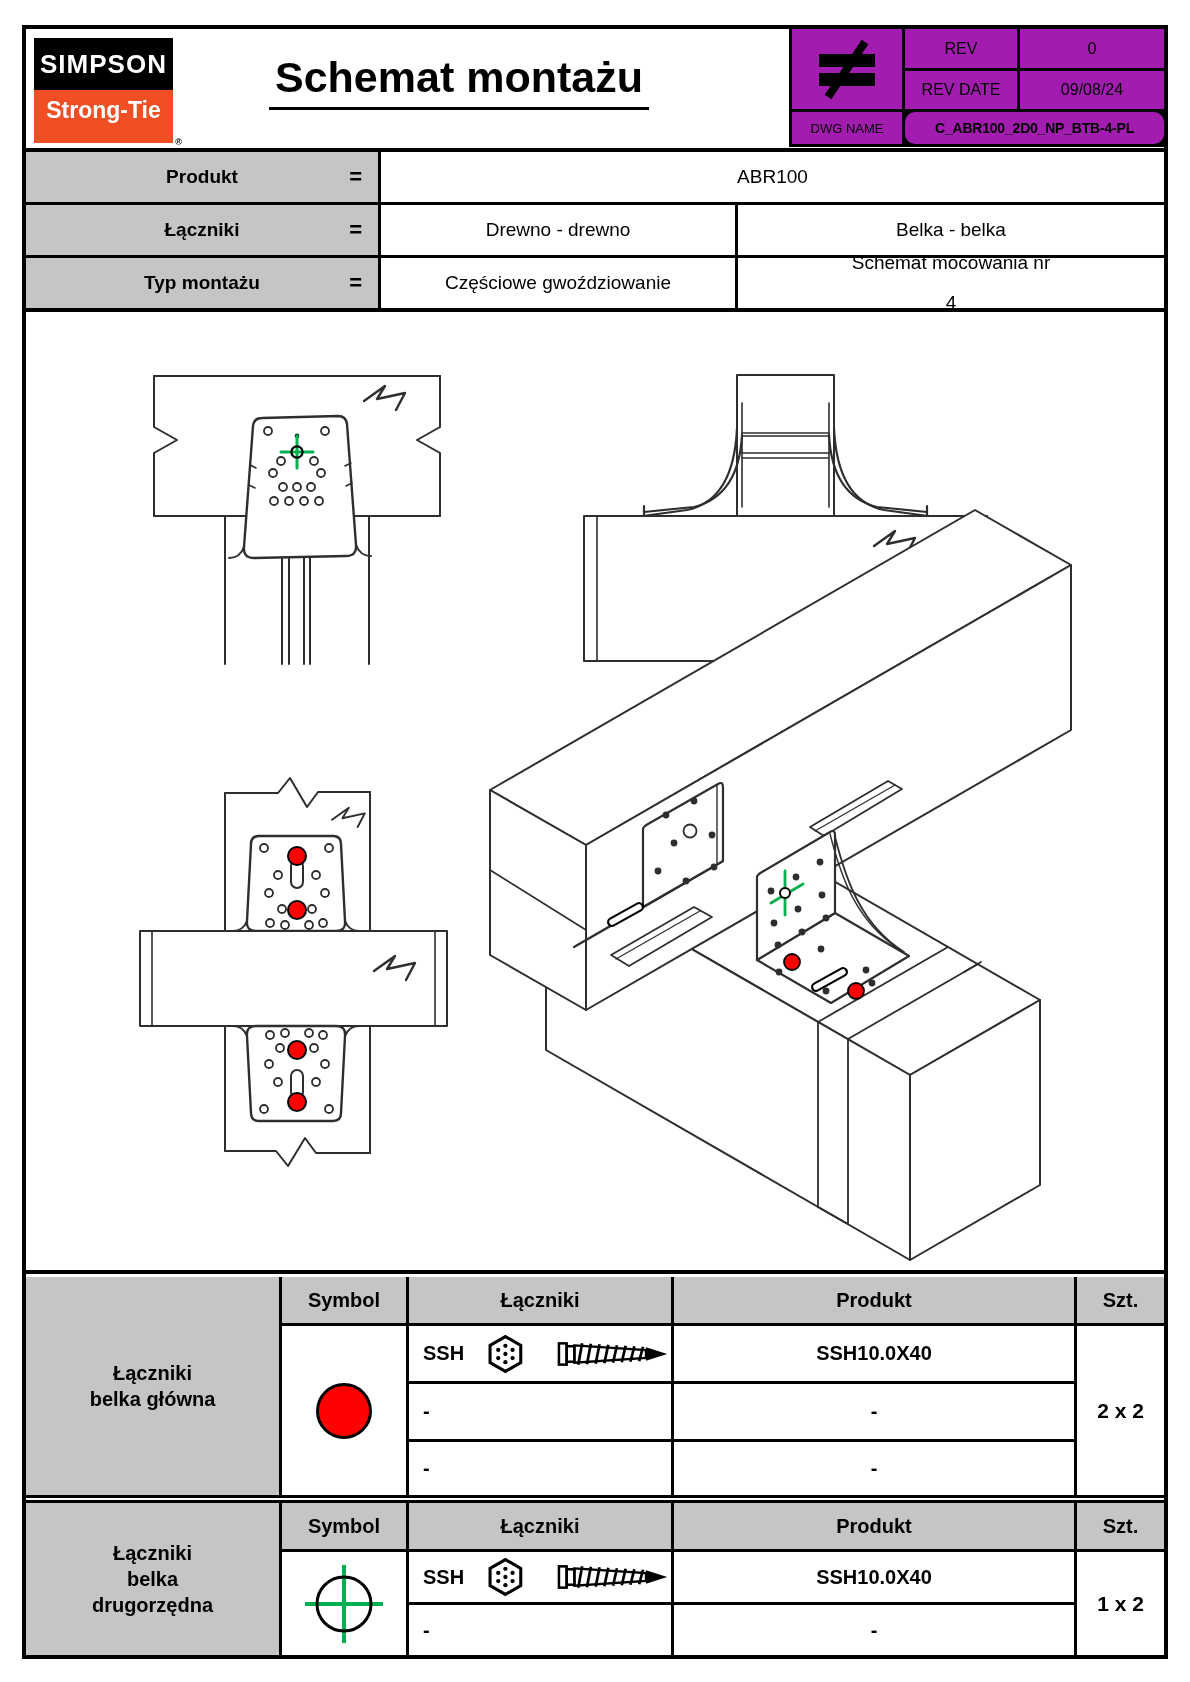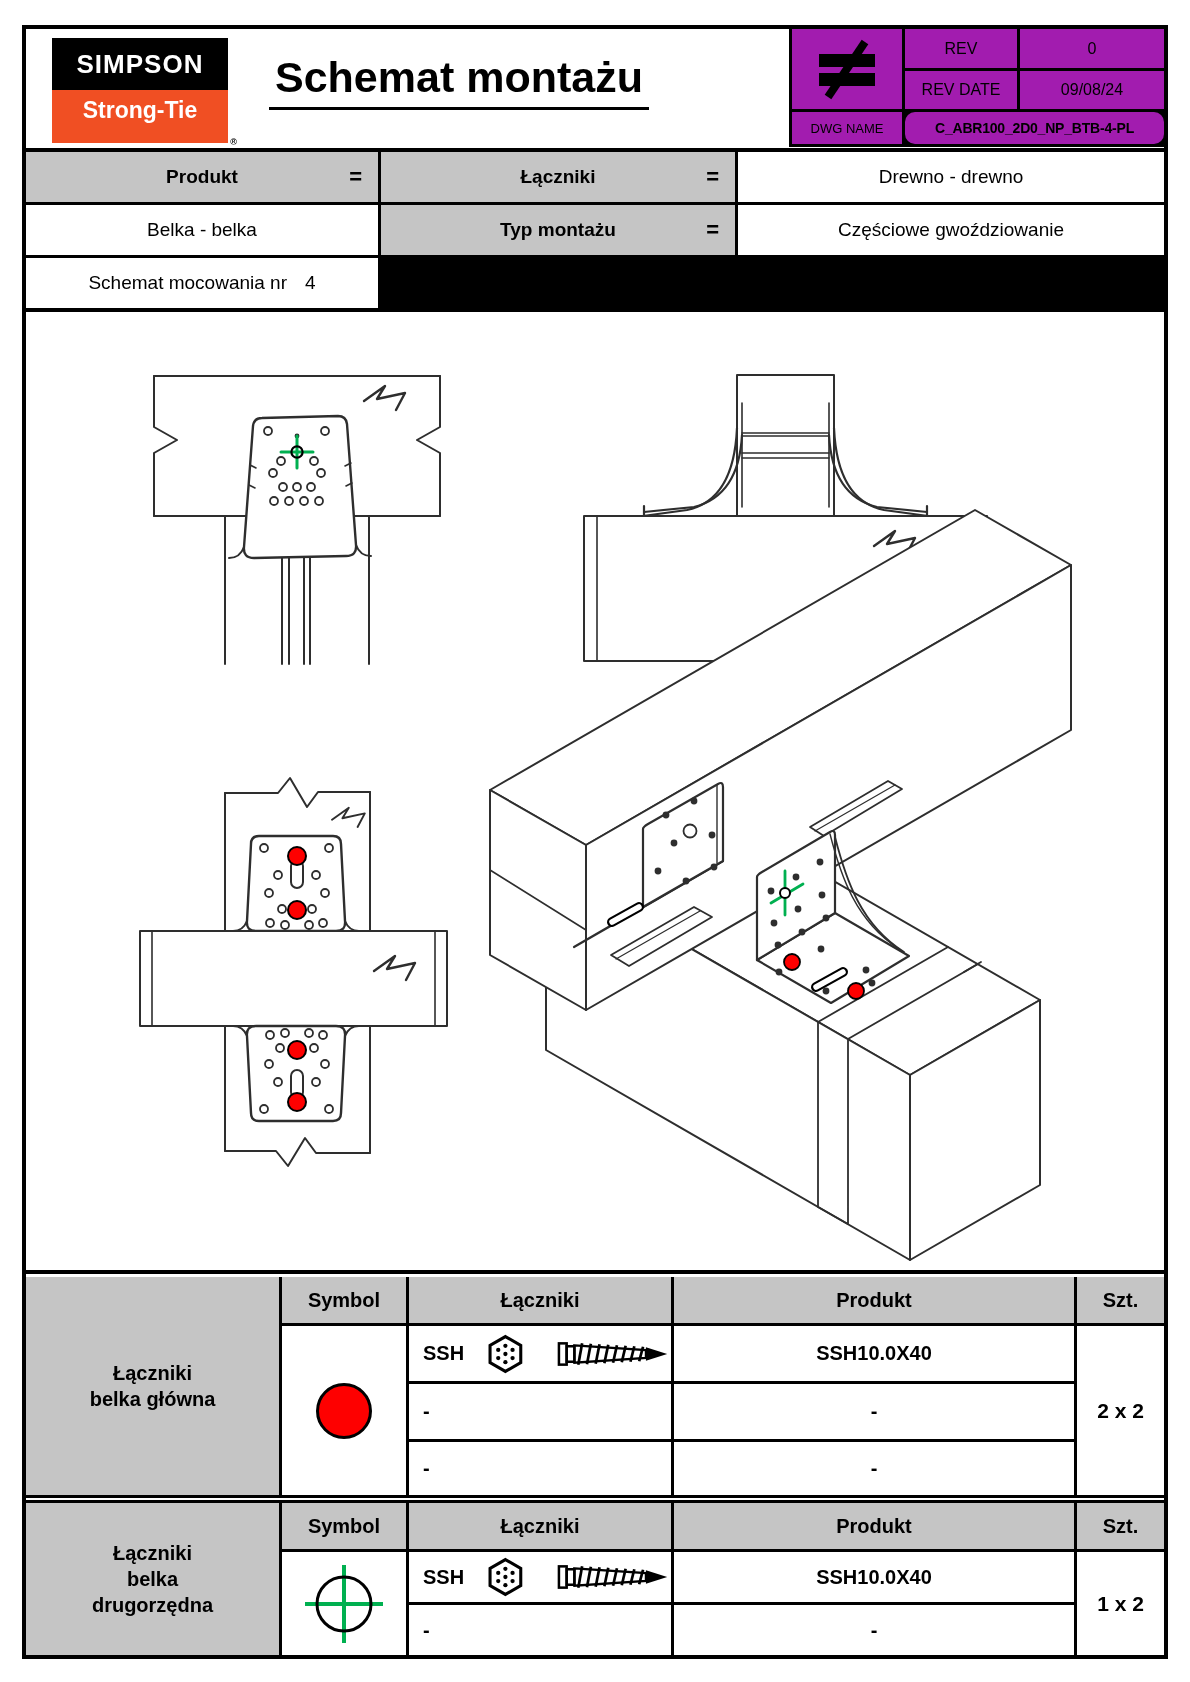--- a/index.html
+++ b/index.html
@@ -3,21 +3,21 @@
 <meta charset="utf-8">
 <style>
   html,body{margin:0;padding:0;background:#fff;}
   .page{position:relative;width:1190px;height:1682px;background:#fff;
         font-family:"Liberation Sans","DejaVu Sans",sans-serif;color:#000;overflow:hidden;}
   .sheet{position:absolute;left:22px;top:25px;width:1146px;height:1634px;
          border:4px solid #000;box-sizing:border-box;background:#fff;}
 
   
   .hdr{position:absolute;left:0;top:0;width:100%;height:119px;border-bottom:4px solid #000;}
-  .logo{position:absolute;left:26px;top:9px;width:176px;}
+  .logo{position:absolute;left:8px;top:9px;width:139px;}
   .logo .l1{background:#000;color:#fff;font-weight:bold;font-size:26px;letter-spacing:1px;
             text-align:center;padding:11px 0 10px 0;}
   .logo .l2{background:#f04f23;color:#fff;font-weight:bold;font-size:23px;text-align:center;
             padding:7px 0 19px 0;position:relative;}
   .logo .reg{position:absolute;right:-9px;bottom:-4px;font-size:9px;color:#000;}
   .sheet-title{position:absolute;left:243px;top:24px;font-size:43px;font-weight:700;
                border-bottom:3px solid #000;padding:0 6px 5px 6px;white-space:nowrap;}
   .tblock{position:absolute;right:0;top:0;width:375px;height:118px;
           border-left:3px solid #000;border-bottom:3px solid #000;background:#000;
           display:grid;grid-template-columns:110px 112px 1fr;grid-template-rows:39px 38px 1fr;
@@ -94,34 +94,35 @@
         <div class="tb-dwgl">DWG NAME</div>
         <div class="tb-dwgv">C_ABR100_2D0_NP_BTB-4-PL</div>
       </div>
     </div>
 
     <div class="info">
       <div class="ilabel">
         <span>Produkt</span>
         <span class="eq">=</span>
       </div>
+      <div class="ispan2">ABR100</div>
 
       <div class="ilabel">
         <span>Łączniki</span>
         <span class="eq">=</span>
       </div>
       <div>Drewno - drewno</div>
       <div>Belka - belka</div>
 
       <div class="ilabel">
         <span>Typ montażu</span>
         <span class="eq">=</span>
       </div>
       <div>Częściowe gwoździowanie</div>
-      <div style="gap:18px;">
+      <div style="gap:18px;flex-direction:column;">
         <span>Schemat mocowania nr</span>
         <span>4</span>
       </div>
     </div>
 
     <div class="draw">
       <svg width="1138" height="951" viewBox="0 0 1138 951">
         <defs>
           <g id="brk">
             <path d="M0,16 L21,1 L13,14 L41,8 L32,25" fill="none" stroke="#2e2e2e" stroke-width="2.4" stroke-linejoin="round" stroke-linecap="round"></path>

